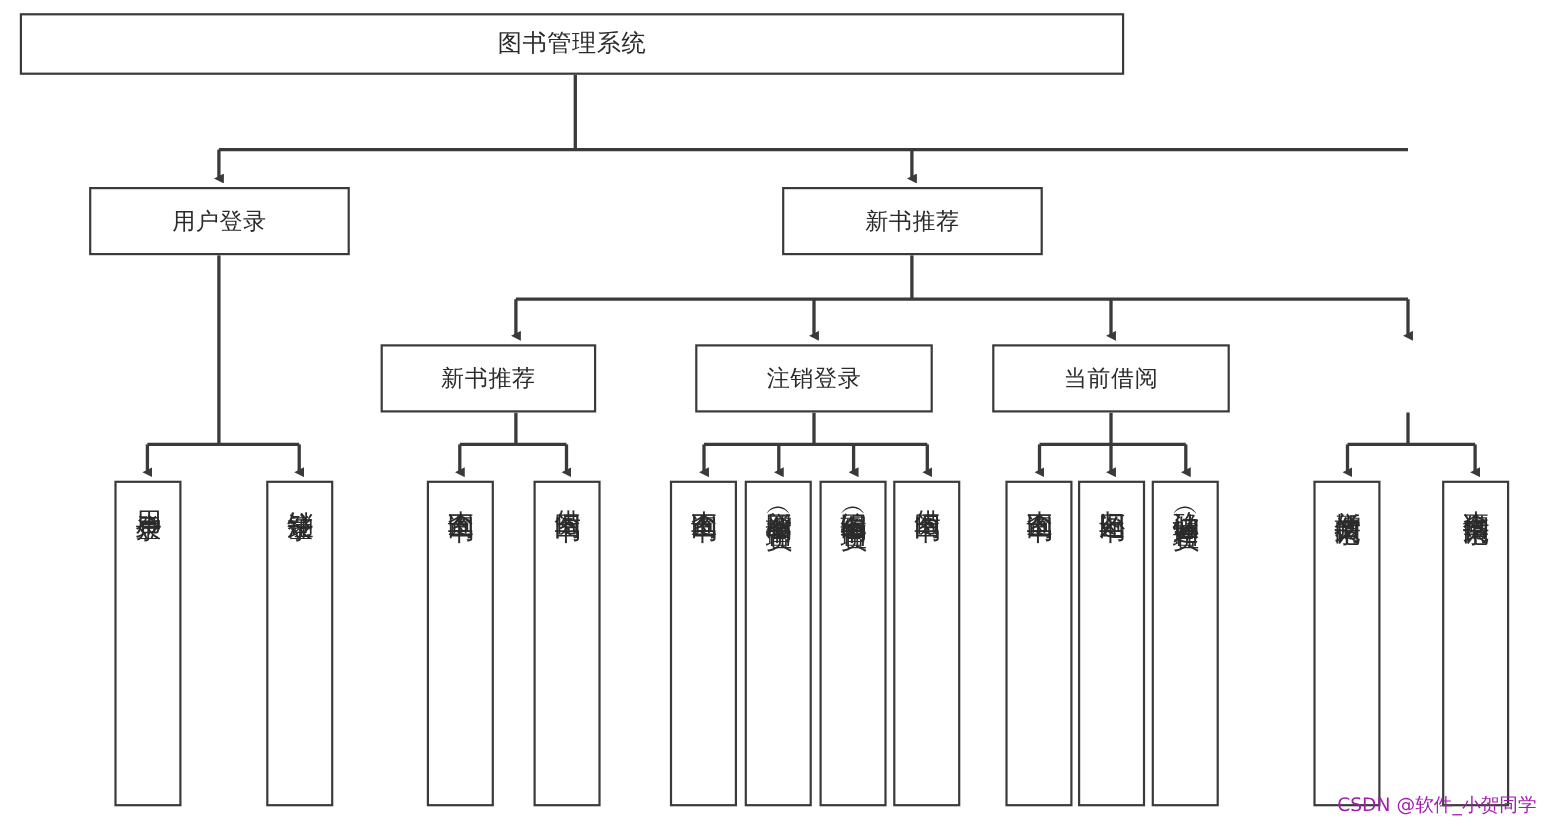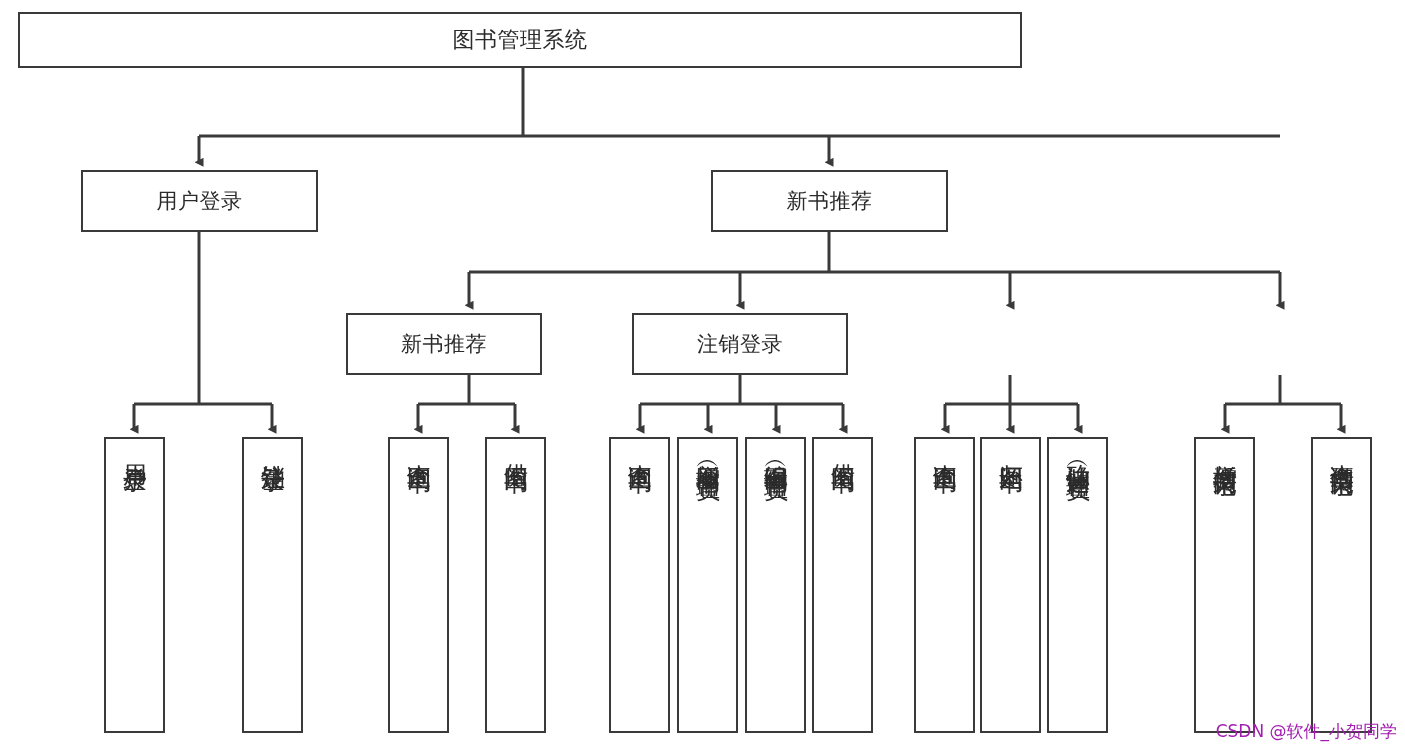--- a/index.html
+++ b/index.html
@@ -138,20 +138,23 @@
   <div class="node horiz" style="left:711px; top:170px; width:237px; height:62px;">
     <span class="lbl">新书推荐</span>
   </div>
 
   <div class="node horiz" style="left:346px; top:313px; width:196px; height:62px;">
     <span class="lbl">新书推荐</span>
   </div>
   <div class="node horiz" style="left:632px; top:313px; width:216px; height:62px;">
     <span class="lbl">注销登录</span>
   </div>
+  <div class="node horiz" style="left:902px; top:313px; width:216px; height:62px;">
+    <span class="lbl">当前借阅</span>
+  </div>
 
   <div class="node vert" style="left:104px; top:437px; width:61px; height:296px;">
     <span class="lbl">用户登录</span>
   </div>
   <div class="node vert" style="left:242px; top:437px; width:61px; height:296px;">
     <span class="lbl">注销登录</span>
   </div>
 
   <div class="node vert" style="left:388px; top:437px; width:61px; height:296px;">
     <span class="lbl">查询图书</span>

